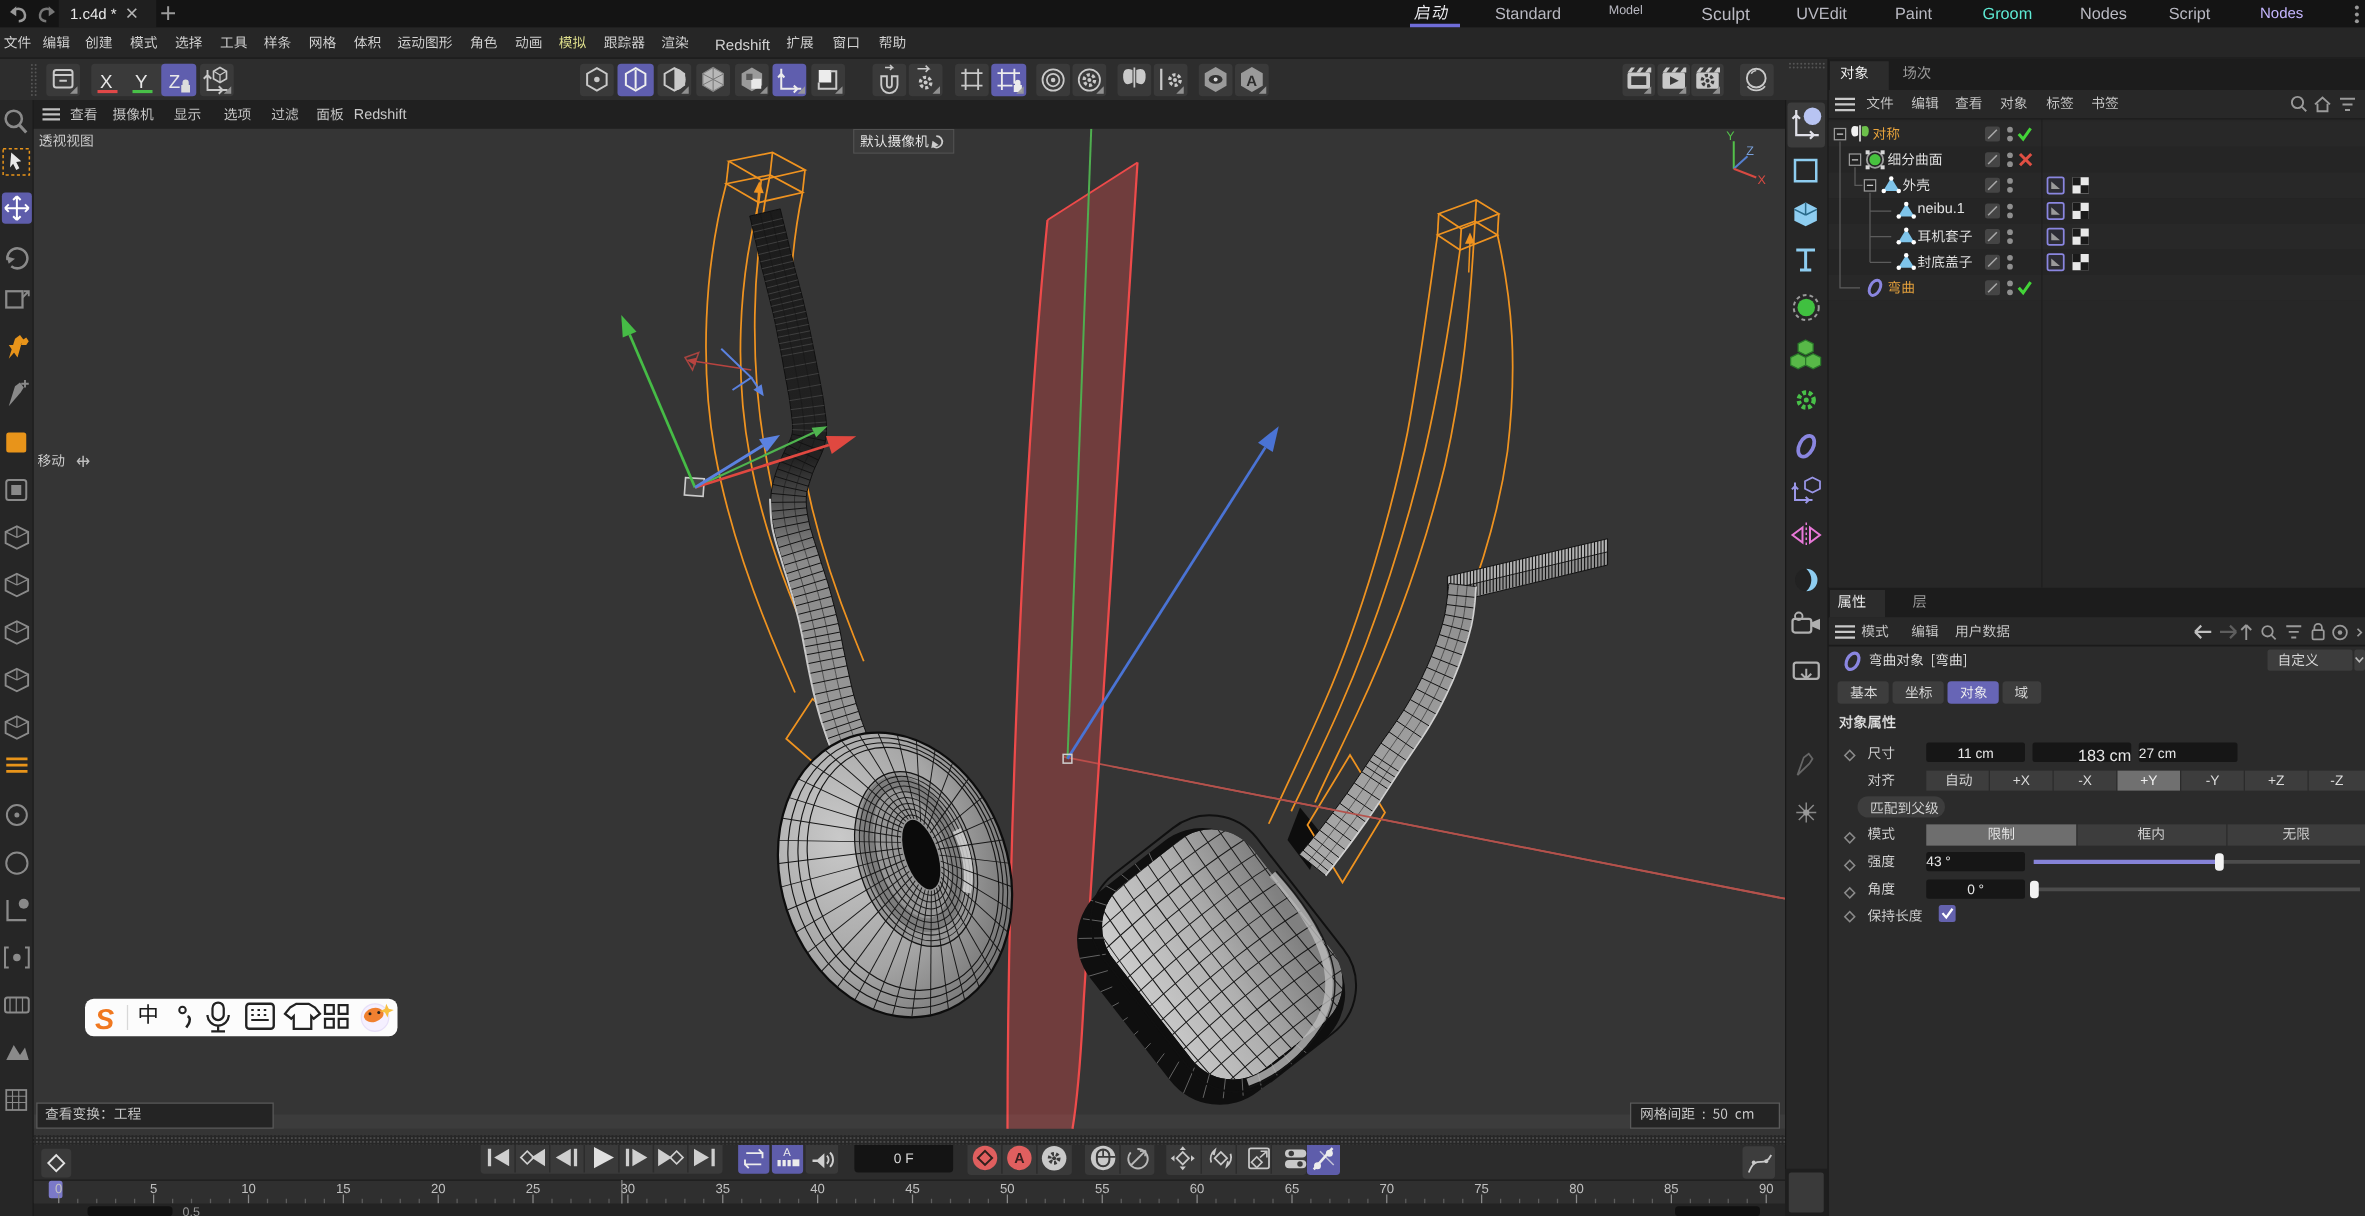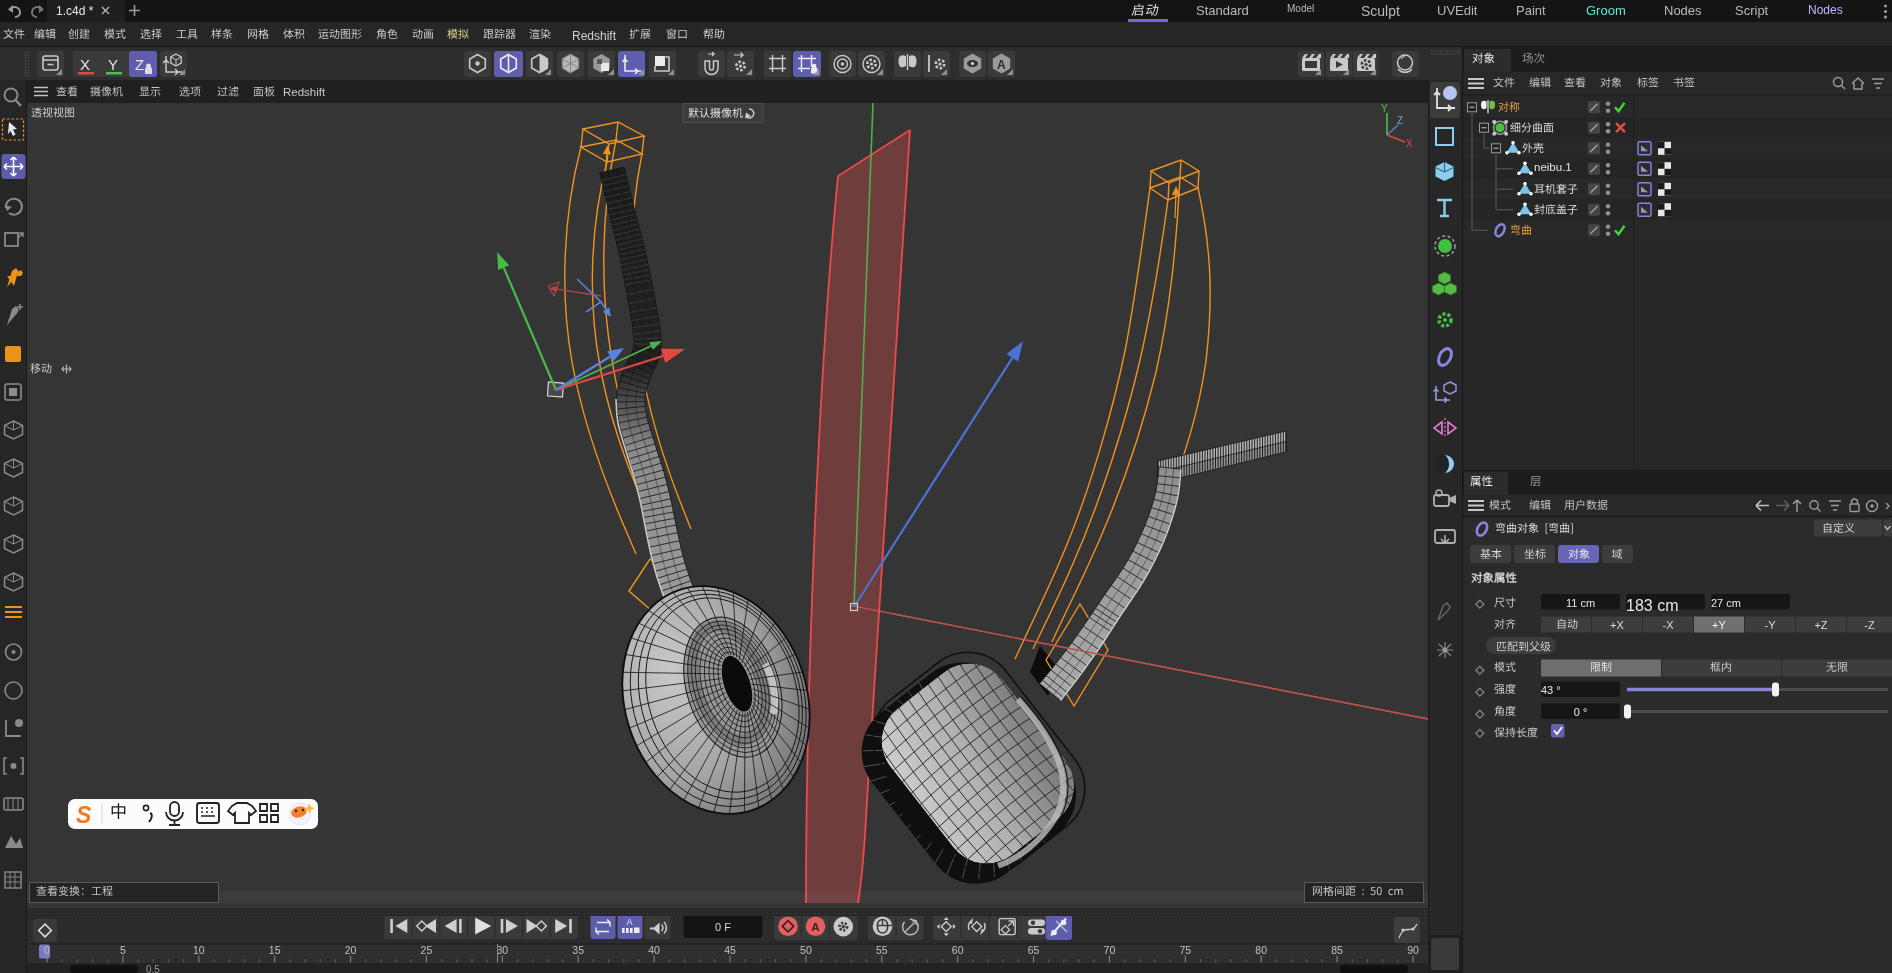--- a/index.html
+++ b/index.html
@@ -1036,21 +1036,21 @@
       <rect x="70" y="965" width="68" height="8" rx="3" fill="#101010"></rect>
       <rect x="1340" y="965" width="68" height="8" rx="3" fill="#101010"></rect>
       <text x="146" y="973" font-size="10" fill="#999" font-family="Liberation Sans">0.5</text>
     </svg>
 <div class="abs" style="left:27px;top:916px;width:1401px;height:28px;background:#2c2c2c"></div>
 <div class="abs" style="left:27px;top:944px;width:1401px;height:19px;background:#2f2f2f"></div>
 <div class="abs" style="left:27px;top:963px;width:1401px;height:10px;background:#232323"></div>
 
 <div class="txt" style="left:1534px;top:161px;font-size:11.5px;color:#e2e2e2">neibu.1</div>
 <div class="txt" style="left:1541px;top:596.5px;width:79px;text-align:center;font-size:11px;color:#e8e8e8">11 cm</div>
-<div class="txt" style="left:1626px;top:596.5px;width:79px;text-align:left;font-size:16px;color:#e8e8e8">183 cm</div>
+<div class="txt" style="left:1626px;top:596.5px;width:79px;text-align:right;font-size:13px;color:#e8e8e8">183 cm</div>
 <div class="txt" style="left:1711px;top:596.5px;width:79px;text-align:left;font-size:11px;color:#e8e8e8">27 cm</div>
 <div class="txt" style="left:1592px;top:618.5px;width:50px;text-align:center;font-size:11px;color:#dcdcdc">+X</div>
 <div class="txt" style="left:1643px;top:618.5px;width:50px;text-align:center;font-size:11px;color:#dcdcdc">-X</div>
 <div class="txt" style="left:1694px;top:618.5px;width:50px;text-align:center;font-size:11px;color:#f0f0f0">+Y</div>
 <div class="txt" style="left:1745px;top:618.5px;width:50px;text-align:center;font-size:11px;color:#dcdcdc">-Y</div>
 <div class="txt" style="left:1796px;top:618.5px;width:50px;text-align:center;font-size:11px;color:#dcdcdc">+Z</div>
 <div class="txt" style="left:1847px;top:618.5px;width:45px;text-align:center;font-size:11px;color:#dcdcdc">-Z</div>
 <div class="txt" style="left:1541px;top:683.5px;width:79px;text-align:left;font-size:11px;color:#e8e8e8">43 °</div>
 <div class="txt" style="left:1541px;top:705.5px;width:79px;text-align:center;font-size:11px;color:#e8e8e8">0 °</div>
 <div class="txt" style="left:1461px;top:520px;font-size:11px;color:#e0e0e0;z-index:6"></div>

